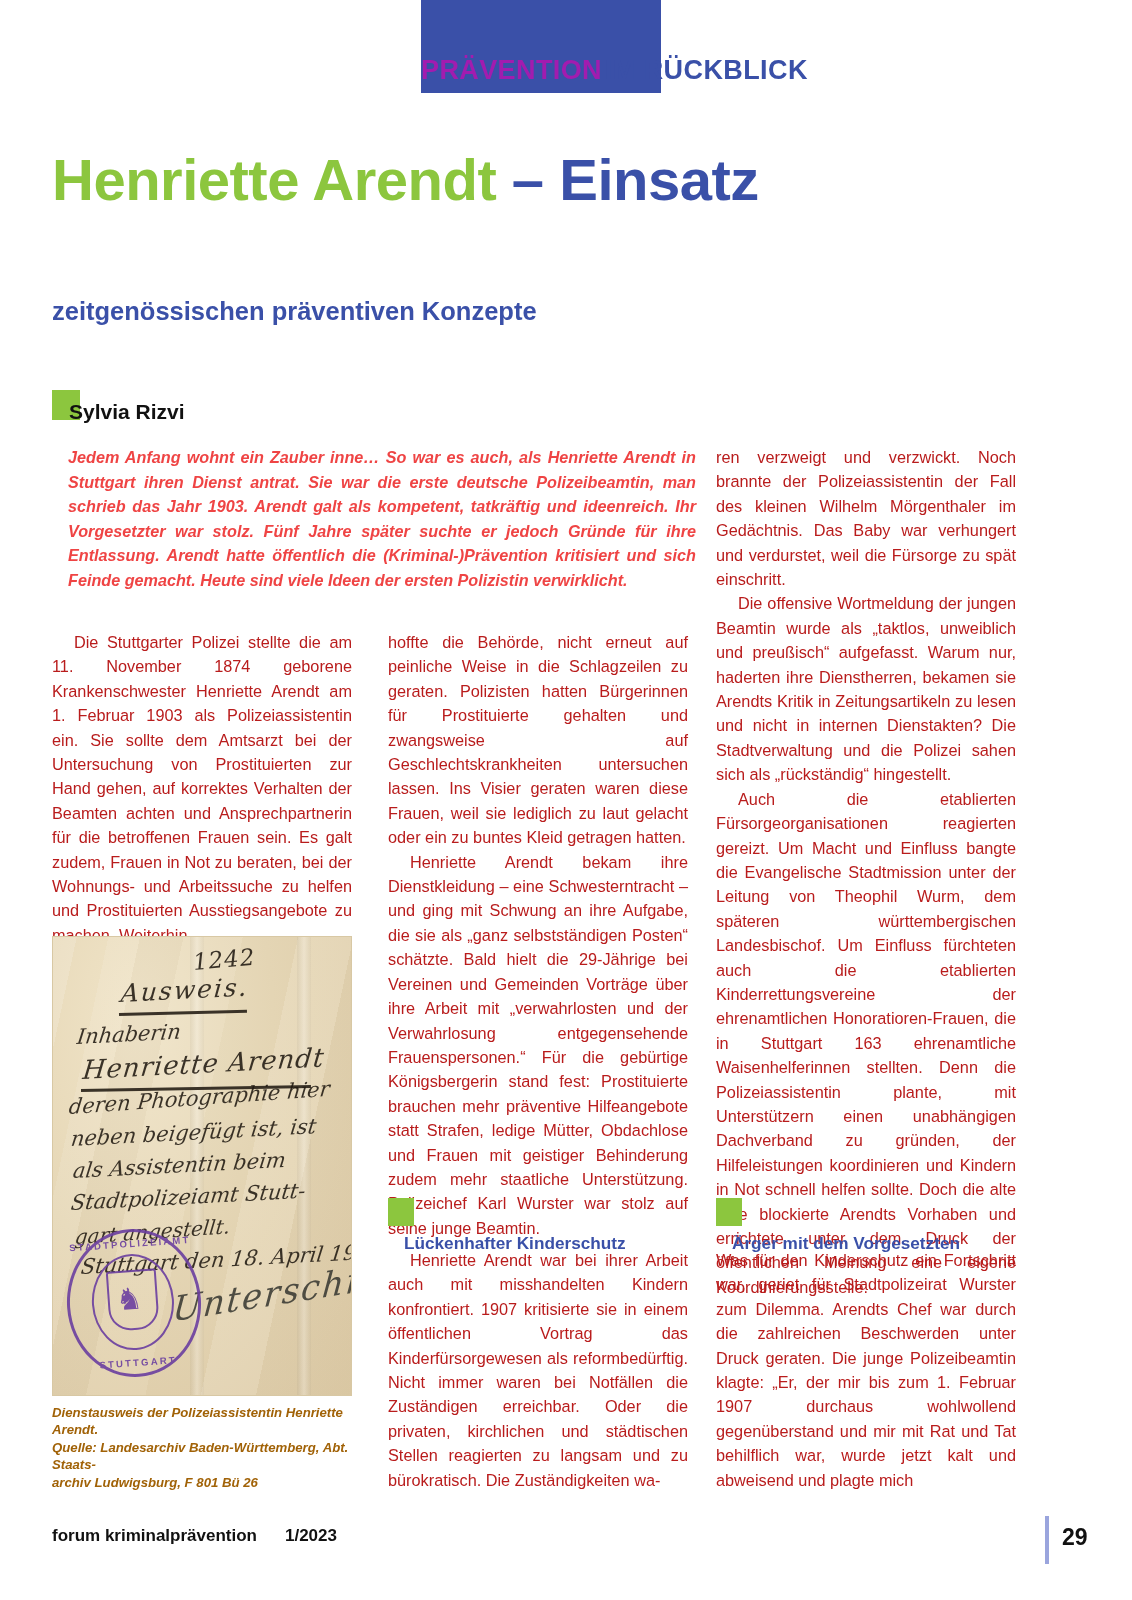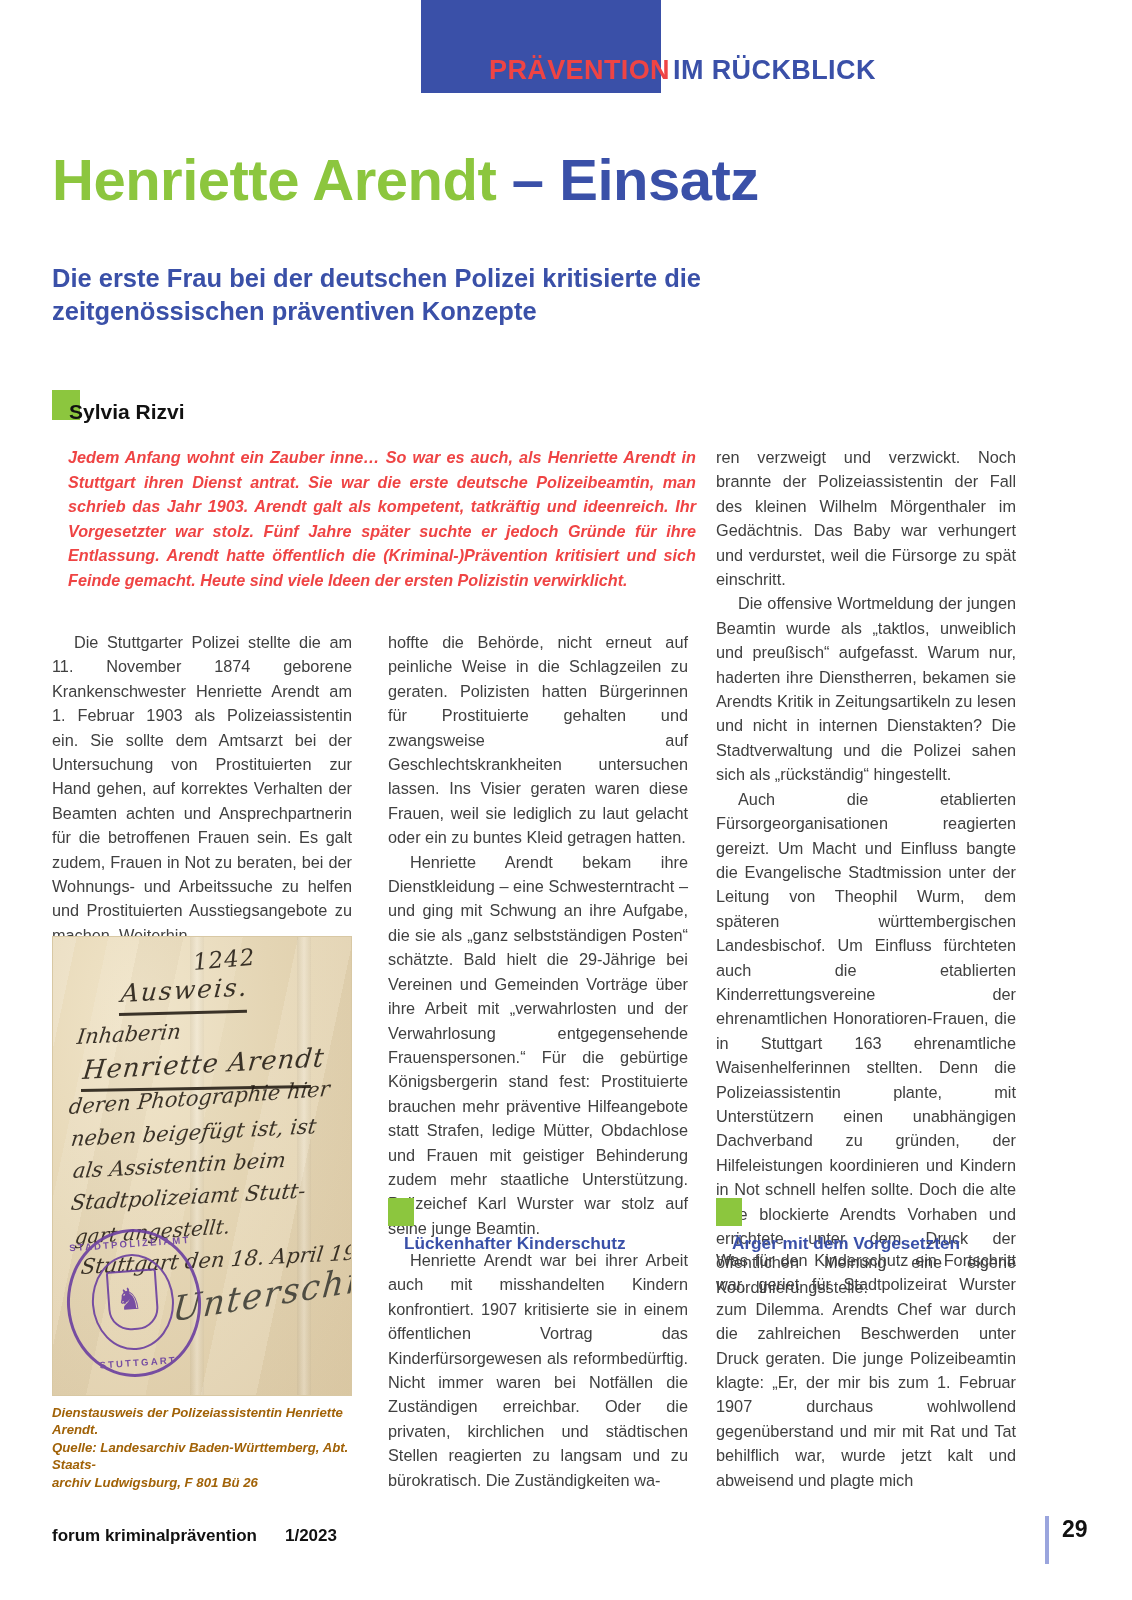--- a/index.html
+++ b/index.html
@@ -32,22 +32,21 @@
     top: 55px;
     width: 700px;
     height: 36px;
     font-size: 27px;
     font-weight: bold;
     letter-spacing: 0.4px;
     line-height: 30px;
     white-space: nowrap;
   }
   .kicker-text .k-white {
-    color: #ef4444;
-    padding-left: 68px;
+    color: #a21caf;
   }
   .kicker-text .k-blue {
     color: #3a50a8;
     padding-left: 3px;
   }
 
   
   .headline {
     position: absolute;
     left: 52px;
@@ -111,21 +110,21 @@
     color: #ef4444;
   }
 
   
   .col {
     position: absolute;
     width: 300px;
     font-size: 16.3px;
     line-height: 24.4px;
     text-align: justify;
-    color: #404040;
+    color: #b91c1c;
   }
   .col p {
     margin: 0;
     text-indent: 22px;
   }
   .col p.noindent { text-indent: 0; }
 
   #col1 { left: 52px;  top: 630px; }
   #col2 { left: 388px; top: 630px; }
   #col3 { left: 716px; top: 445px; }
@@ -294,40 +293,40 @@
     position: absolute;
     left: 1045px;
     top: 0;
     width: 4px;
     height: 48px;
     background: #9aa5dd;
   }
   .footer-page {
     position: absolute;
     left: 1062px;
-    top: 0;
+    top: 8px;
     font-size: 23px;
     font-weight: bold;
     color: #111111;
   }
 </style>
 </head>
 <body>
 
 <div class="kicker-bar"></div>
 <div class="kicker-text">
   <span class="k-white">PRÄVENTION</span><span class="k-blue">IM RÜCKBLICK</span>
 </div>
 
 <h1 class="headline">
   <span class="h-green">Henriette Arendt</span><span class="h-blue"> – Einsatz</span><br>
 </h1>
 
 <div class="subhead">
-  <span>Die erste Frau bei der deutschen Polizei kritisierte die</span><br>
+  <br>
   <span>zeitgenössischen präventiven Konzepte</span>
 </div>
 
 <div class="author-wrap">
   <span class="author-square"></span>
   <span class="author-name">Sylvia Rizvi</span>
 </div>
 
 <div class="lead">Jedem Anfang wohnt ein Zauber inne… So war es auch, als Henriette Arendt in Stuttgart ihren Dienst antrat. Sie war die erste deutsche Polizeibeamtin, man schrieb das Jahr 1903. Arendt galt als kompetent, tatkräftig und ideenreich. Ihr Vorgesetzter war stolz. Fünf Jahre später suchte er jedoch Gründe für ihre Entlassung. Arendt hatte öffentlich die (Kriminal-)Prävention kritisiert und sich Feinde gemacht. Heute sind viele Ideen der ersten Polizistin verwirklicht.</div>
 

